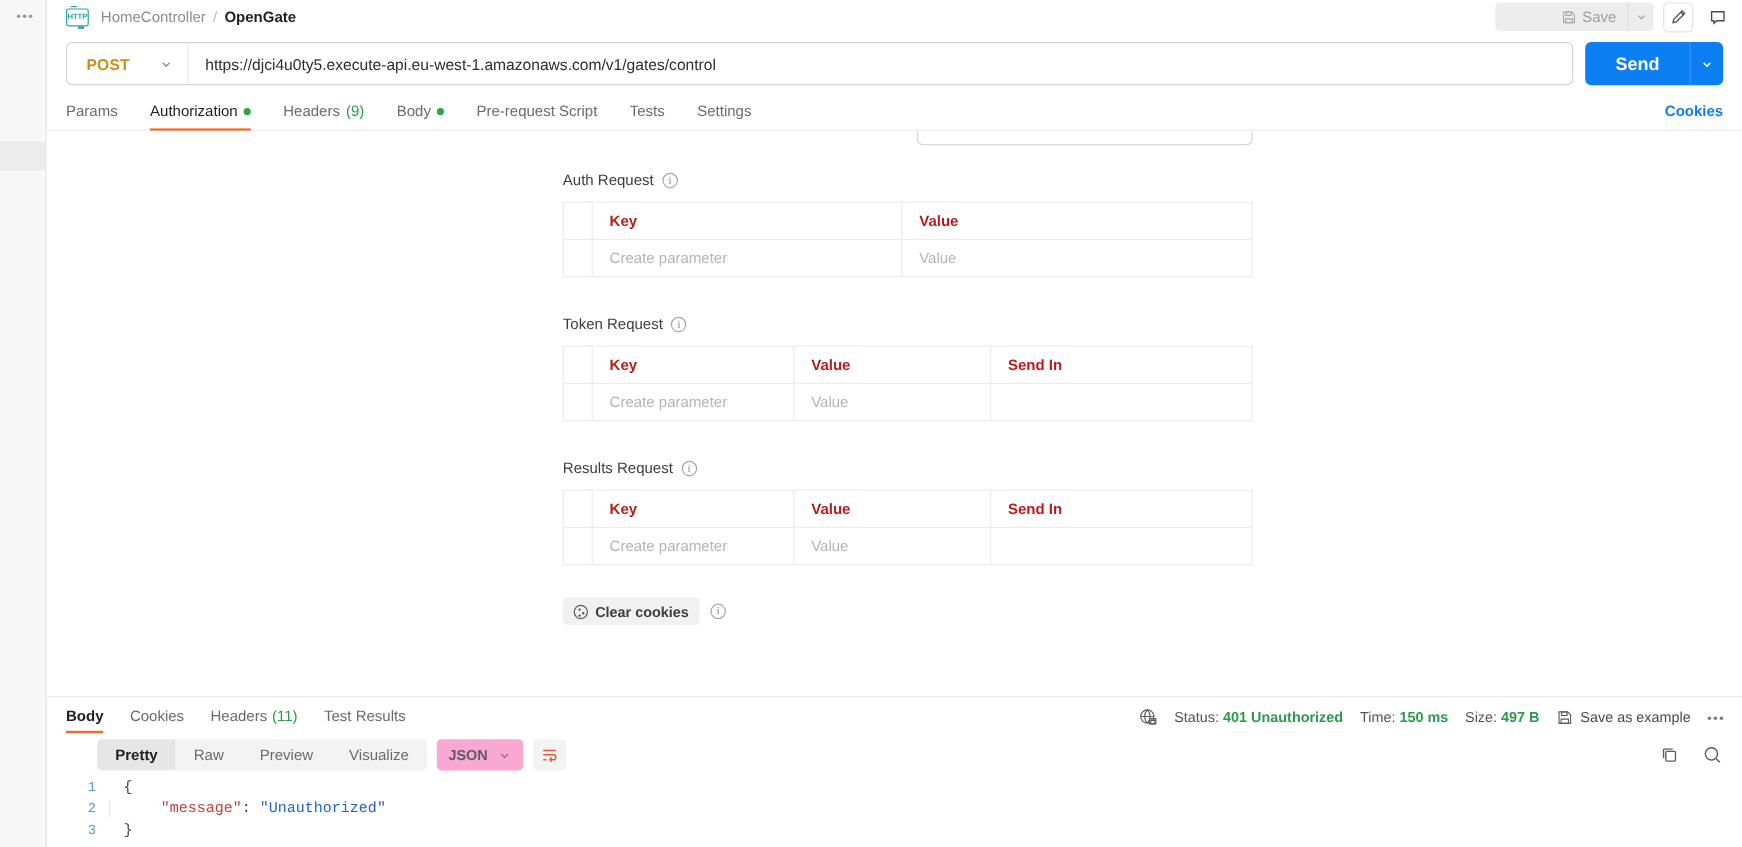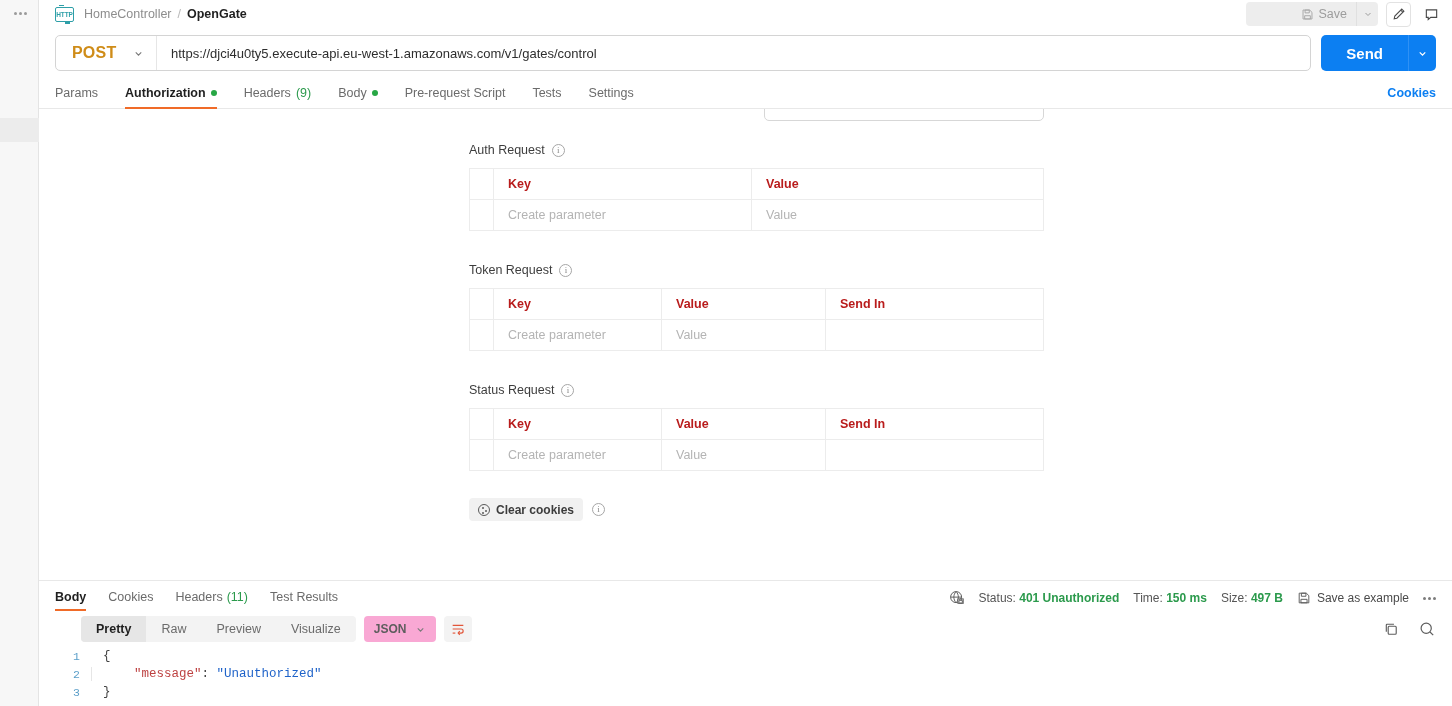--- a/index.html
+++ b/index.html
@@ -106,21 +106,21 @@
     display: flex; align-items: center;
     background: #fff; min-width: 0;
   }
   .method {
     width: 101px; flex: 0 0 101px;
     height: 100%;
     display: flex; align-items: center; justify-content: space-between;
     padding: 0 12px 0 16px;
     border-right: 1px solid #e6e6e6;
   }
-  .method-label { font-size: 16px; font-weight: 700; color: #cf8c18; letter-spacing: .2px;}
+  .method-label { font-size: 13px; font-weight: 700; color: #cf8c18; letter-spacing: .2px;}
   .url-input {
     flex: 1 1 auto; height: 100%;
     display: flex; align-items: center;
     padding: 0 14px;
     font-size: 13px; color: #2e2e2e;
     overflow: hidden; white-space: nowrap;
   }
   .send-group {
     flex: 0 0 auto; display: flex; align-items: stretch;
     height: 36px; background: #0c7ff2; border-radius: 5px; color: #fff;
@@ -142,21 +142,21 @@
     border-bottom: 1px solid #e8e8e8;
     position: relative;
   }
   .tab {
     font-size: 12.5px; color: #6b6b6b;
     padding: 0 0 8px 0; margin-right: 27px;
     display: flex; align-items: center; gap: 5px;
     position: relative; white-space: nowrap;
   }
   .tab:last-of-type { margin-right: 0; }
-  .tab.active { color: #1f1f1f; font-weight: 700; }
+  .tab.active { color: #1f1f1f; font-weight: 400; }
   .tab.active::after {
     content: ""; position: absolute; left: 0; right: 0; bottom: -1px;
     height: 2px; background: #f06b28;
   }
   .dot { width: 6px; height: 6px; border-radius: 50%; background: #27a745; display:block;}
   .count { color: #2b9a4c; }
   .cookies-link {
     margin-left: auto; font-size: 12.5px; color: #0c7ff2; font-weight: 700;
     padding-bottom: 8px;
   }
@@ -465,21 +465,21 @@
               <td>Create parameter</td>
               <td>Value</td>
               <td></td>
             </tr>
           </tbody>
             </table>
         </div>
 
         <div class="sec" style="padding-top:32px">
           <div class="sec-title">
-            <span>Status Request</span>
+            <span>Results Request</span>
             <i class="info-i">i</i>
           </div>
           <table class="ptab">
             <tbody>
                 <tr>
               <th class="col-chk"></th>
               <th style="width:168px">Key</th>
               <th style="width:164px">Value</th>
               <th>Send In</th>
             </tr>

